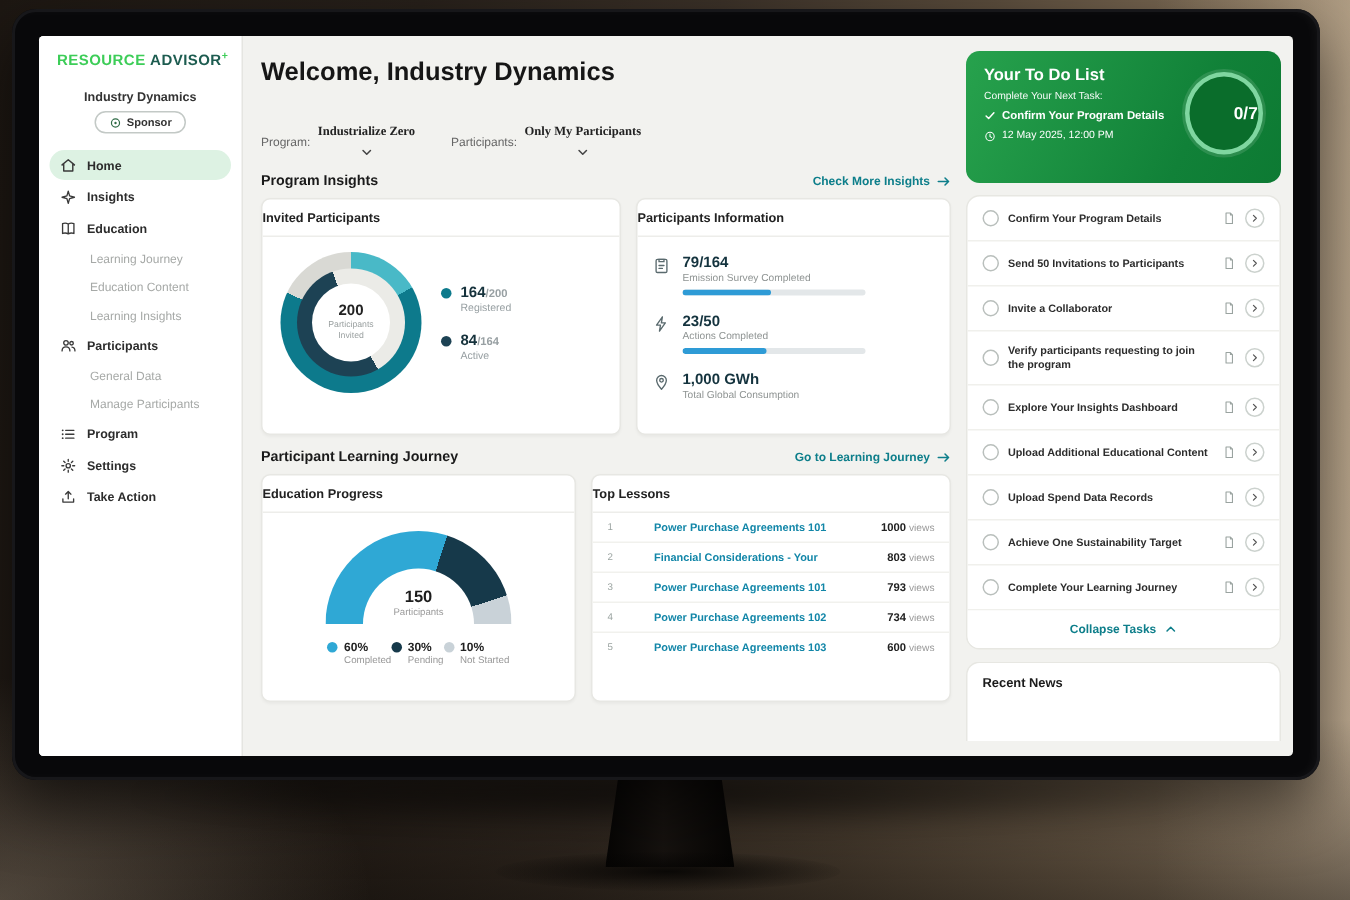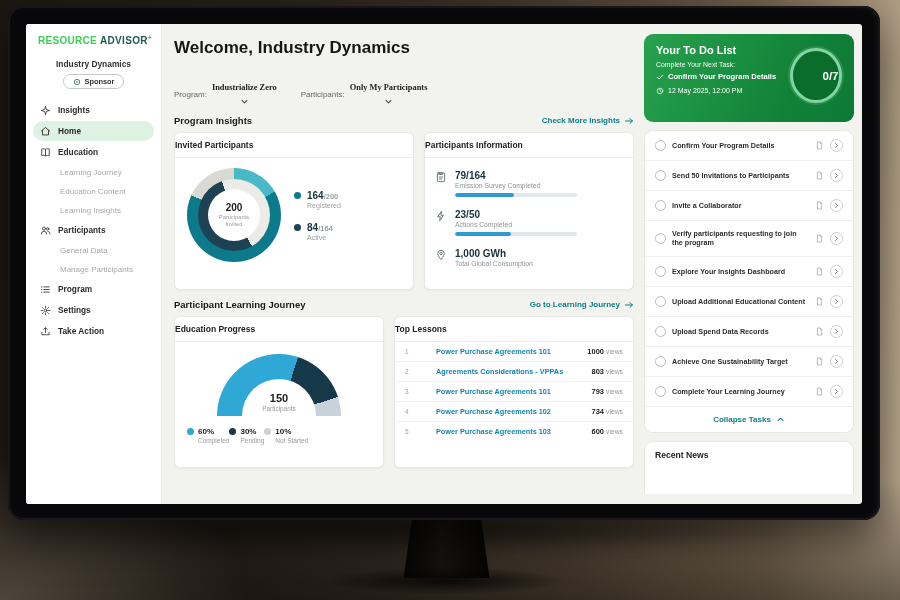--- a/index.html
+++ b/index.html
@@ -101,21 +101,21 @@
   .w48 { width:48%; } .w46 { width:46%; }
 
   
   .gauge-wrap { position:relative; width:124px; height:64px; margin:12px auto 0; overflow:hidden; }
   .gauge { width:124px; height:124px; border-radius:50%;
     background:conic-gradient(from 270deg,#2fa8d5 0deg 108deg,#16394a 108deg 162deg,#c9d2d8 162deg 180deg,rgba(0,0,0,0) 180deg 360deg); }
   .ghole { position:absolute; left:25px; top:25px; width:74px; height:74px; border-radius:50%; background:#fff;
     text-align:center; padding-top:13px; }
   .gval { font-size:11px; font-weight:800; color:#1c1c1c; }
   .glabel { font-size:6.4px; color:#999; margin-top:1px; }
-  .glegend { display:flex; justify-content:flex-start; padding:0 12px; margin-top:9px; }
+  .glegend { display:flex; justify-content:center; padding:0 12px; margin-top:9px; }
   .gtop { display:flex; align-items:center; gap:4px; font-size:8px; font-weight:700; color:#222; }
   .gdot { width:7px; height:7px; border-radius:50%; flex:0 0 auto; }
   .gdot-blue { background:#2fa8d5; } .gdot-navy { background:#16394a; } .gdot-gray { background:#c9d2d8; }
   .glab { font-size:6.5px; color:#999; margin-left:11px; margin-top:1px; }
 
   
   .lrow { display:flex; align-items:center; gap:24px; padding:5px 10px; border-bottom:1px solid #f1f1ed; cursor:pointer; }
   .lrow:last-child { border-bottom:none; }
   .lrank { font-size:6.5px; color:#9aa3a0; width:7px; flex:0 0 auto; }
   .ltitle { flex:1; font-size:7.3px; font-weight:700; color:#1286a8; white-space:nowrap; overflow:hidden; text-overflow:ellipsis; }
@@ -175,35 +175,35 @@
           <span class="sp-icon">
             <svg viewBox="0 0 16 16" fill="none" stroke="currentColor" stroke-width="1.6">
                 <circle cx="8" cy="8" r="5.4"></circle>
                 <circle cx="8" cy="8" r="1.6" fill="currentColor" stroke="none"></circle>
               </svg>
           </span>
           <span>Sponsor</span>
         </div>
 
         <nav class="nav">
-          <div class="nav-item">
-            <span class="nicon">
-                <svg viewBox="0 0 16 16" fill="none" stroke="currentColor" stroke-width="1.3" stroke-linejoin="round">
-                  <path d="M8 2l1.3 4.7L14 8l-4.7 1.3L8 14l-1.3-4.7L2 8l4.7-1.3z"></path>
-                </svg>
-              </span>
-            <span>Insights</span>
-          </div>
           <div class="nav-item active">
             <span class="nicon">
                 <svg viewBox="0 0 16 16" fill="none" stroke="currentColor" stroke-width="1.4" stroke-linecap="round" stroke-linejoin="round">
                   <path d="M2 7.2 8 2.2l6 5M3.6 6.6V13h8.8V6.6"></path>
                 </svg>
               </span>
             <span>Home</span>
+          </div>
+          <div class="nav-item">
+            <span class="nicon">
+                <svg viewBox="0 0 16 16" fill="none" stroke="currentColor" stroke-width="1.3" stroke-linejoin="round">
+                  <path d="M8 2l1.3 4.7L14 8l-4.7 1.3L8 14l-1.3-4.7L2 8l4.7-1.3z"></path>
+                </svg>
+              </span>
+            <span>Insights</span>
           </div>
           <div class="nav-item">
             <span class="nicon">
                 <svg viewBox="0 0 16 16" fill="none" stroke="currentColor" stroke-width="1.3" stroke-linejoin="round">
                   <path d="M2.5 3C4 2.4 6.5 2.5 8 3.4c1.5-.9 4-1 5.5-.4v9.6c-1.5-.6-4-.5-5.5.4-1.5-.9-4-1-5.5-.4zM8 3.4V13"></path>
                 </svg>
               </span>
             <span>Education</span>
           </div>
           <div class="nav-item sub">
@@ -427,21 +427,21 @@
 
           <section class="card card-lessons">
             <div class="card-head">Top Lessons</div>
             <div class="lrow">
               <span class="lrank">1</span>
               <span class="ltitle">Power Purchase Agreements 101</span>
               <span class="lviews"><span>1000</span><span class="lsuf">views</span></span>
             </div>
             <div class="lrow">
               <span class="lrank">2</span>
-              <span class="ltitle">Agreements Considerations - VPPAs</span>
+              <span class="ltitle">Financial Considerations - Your</span>
               <span class="lviews"><span>803</span><span class="lsuf">views</span></span>
             </div>
             <div class="lrow">
               <span class="lrank">3</span>
               <span class="ltitle">Power Purchase Agreements 101</span>
               <span class="lviews"><span>793</span><span class="lsuf">views</span></span>
             </div>
             <div class="lrow">
               <span class="lrank">4</span>
               <span class="ltitle">Power Purchase Agreements 102</span>

